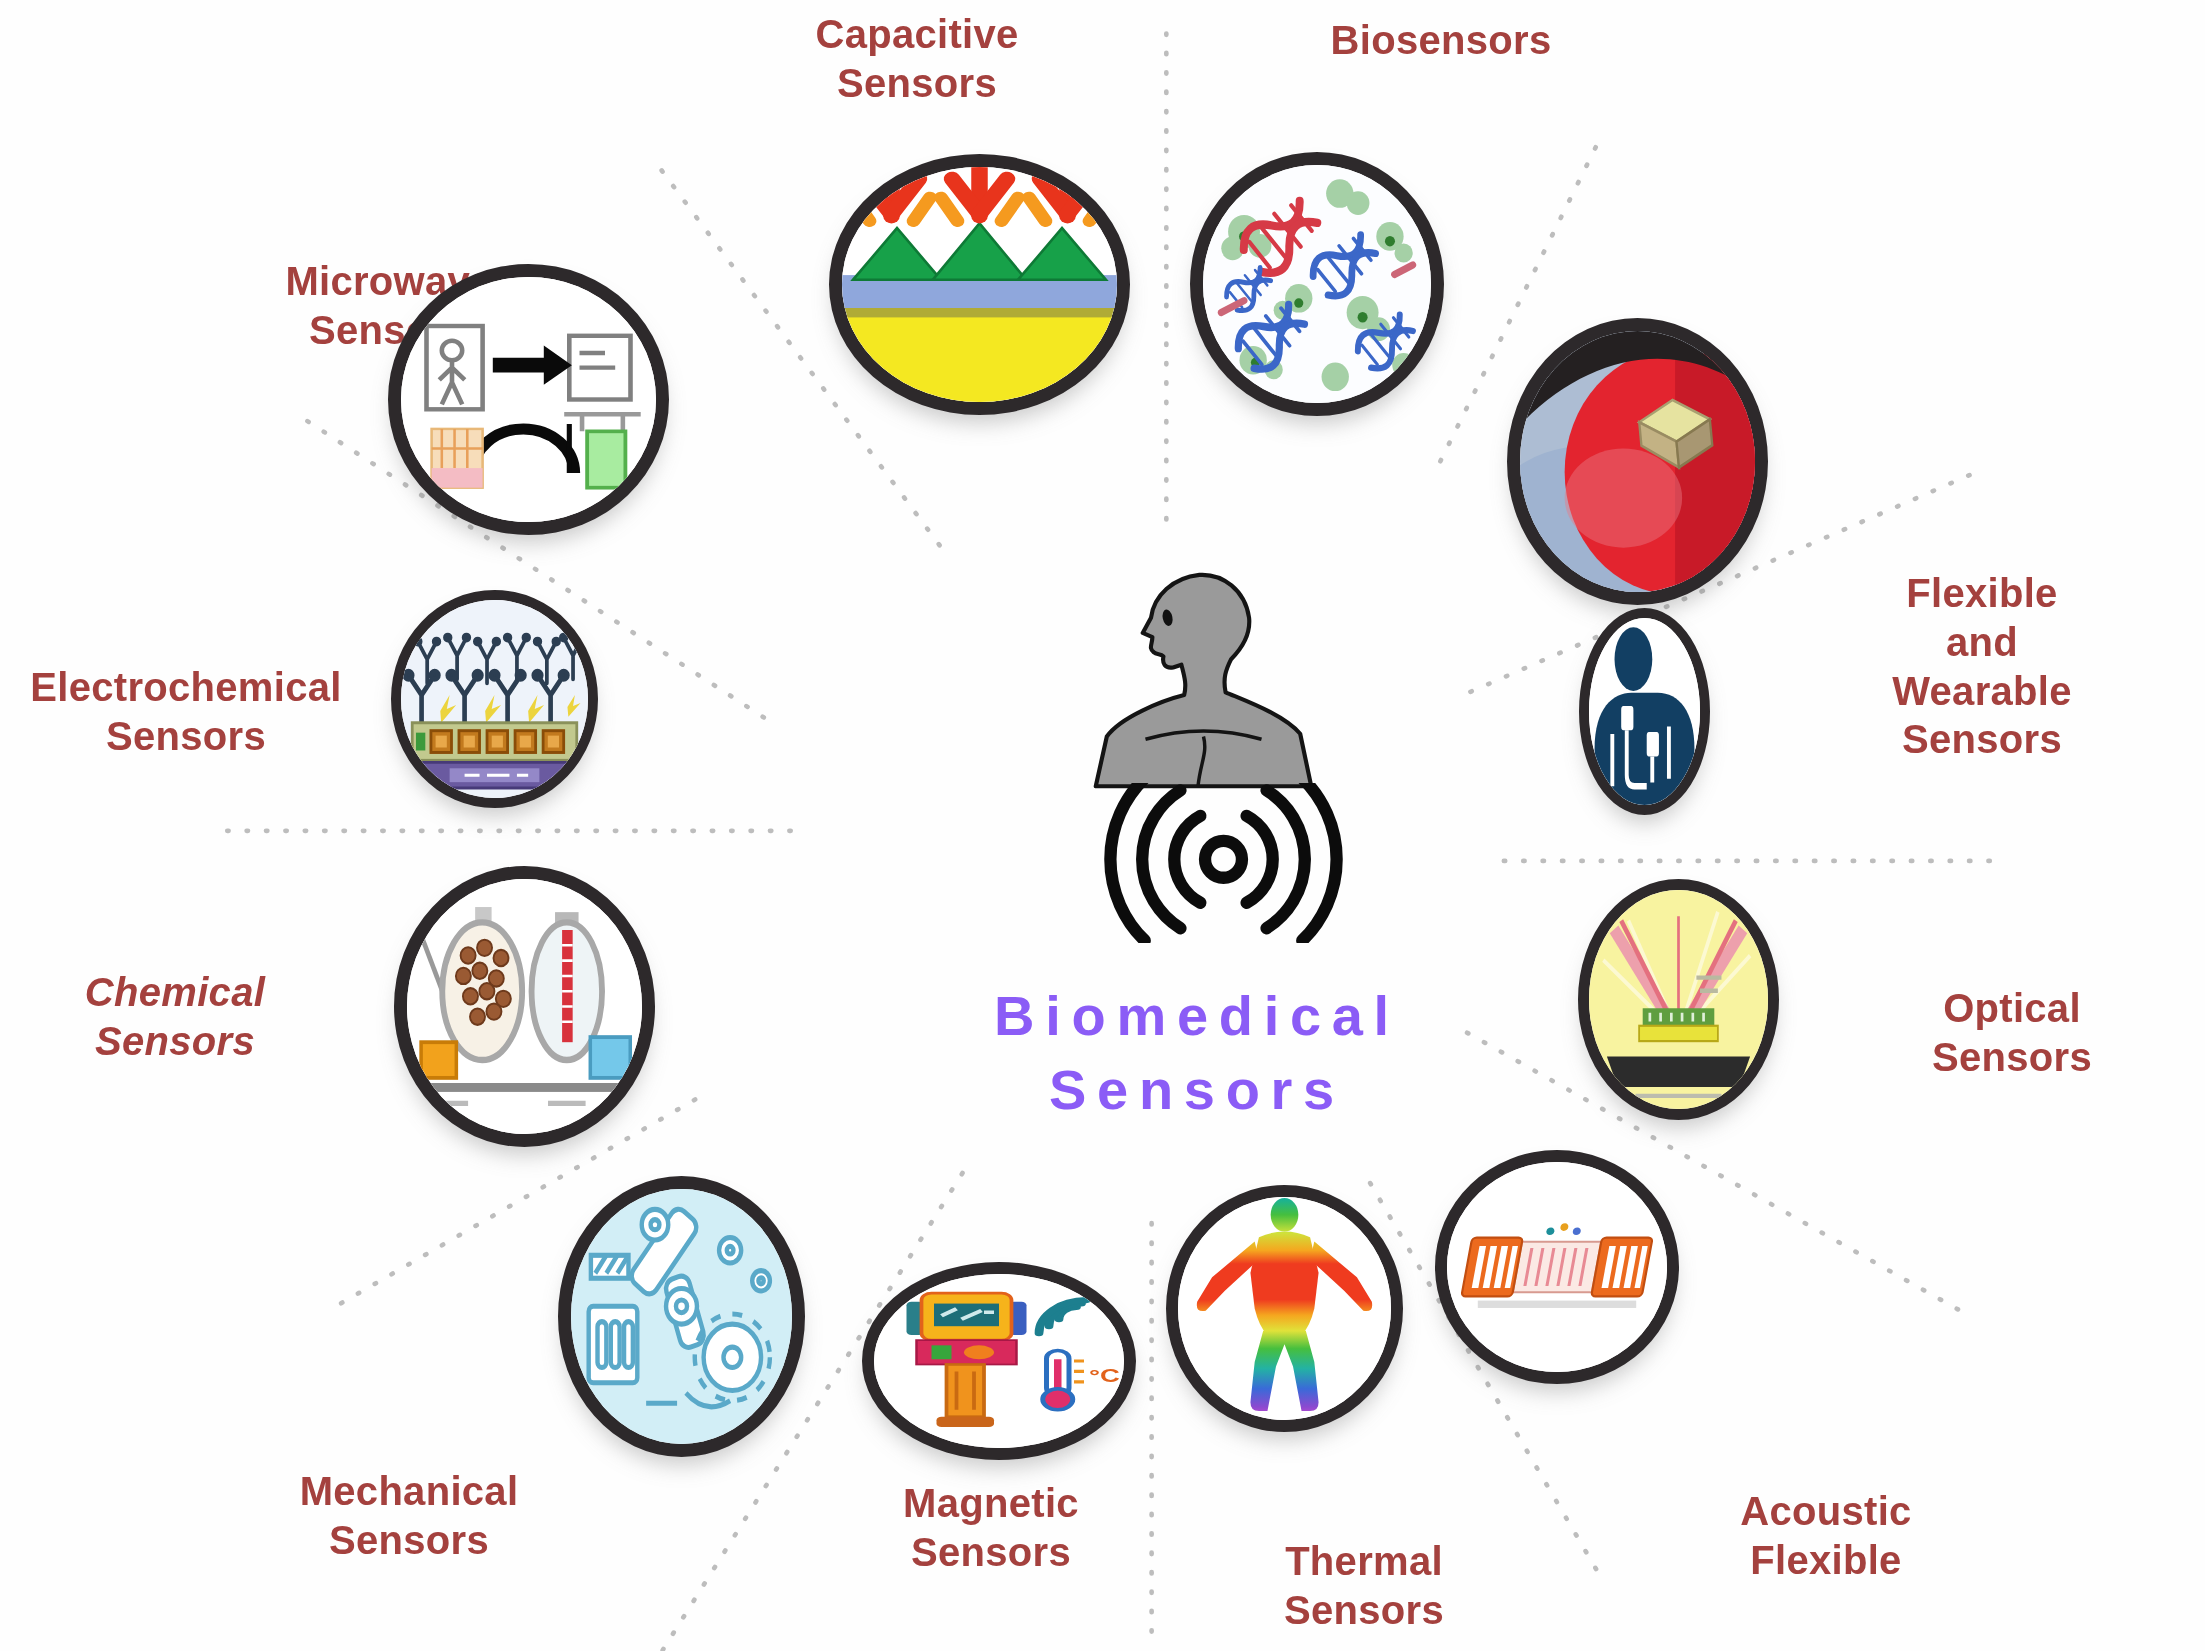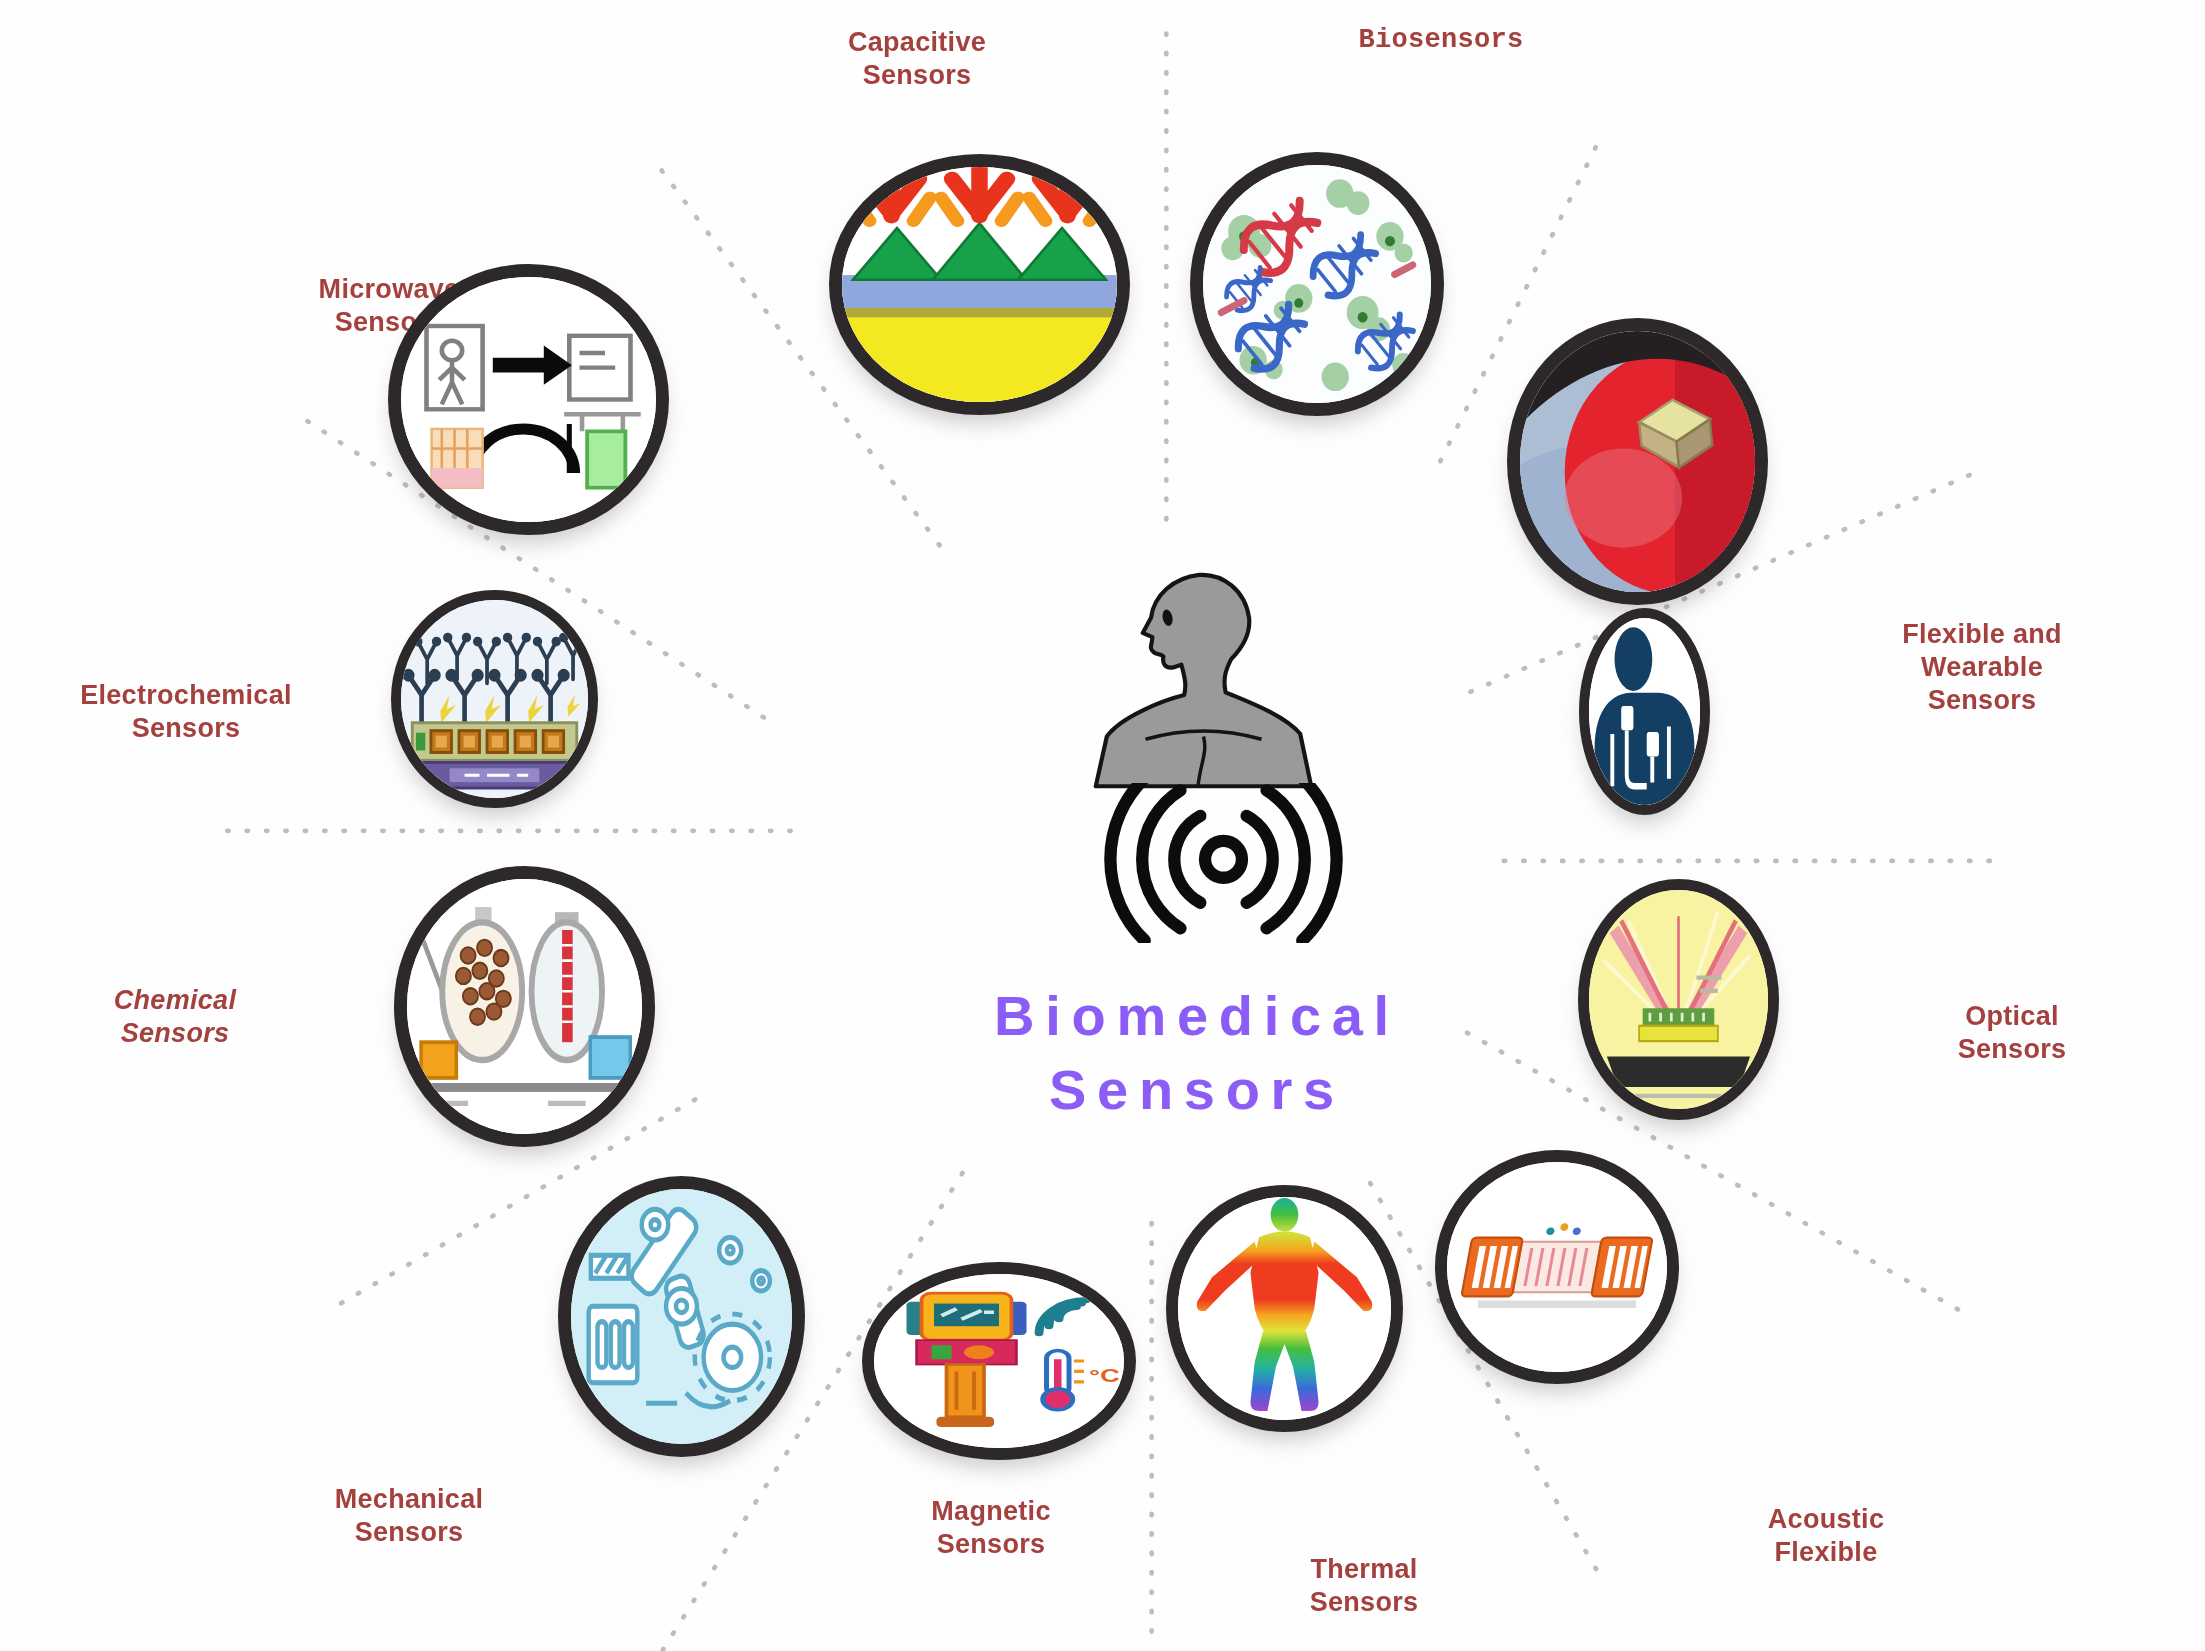--- a/index.html
+++ b/index.html
@@ -18,23 +18,23 @@
   .n-optical{left:1578px;top:879px;width:201px;height:241px;border-width:11.4px;}
   .n-acoustic{left:1435px;top:1150px;width:244px;height:234px;border-width:12px;}
   .n-thermal{left:1166px;top:1185px;width:237px;height:247px;border-width:12px;}
   .n-magnetic{left:862px;top:1262px;width:274px;height:198px;border-width:12px;}
   .n-mechanical{left:558px;top:1176px;width:247px;height:281px;}
   .n-chemical{left:394px;top:866px;width:261px;height:281px;}
   .n-electrochemical{left:391px;top:590px;width:207px;height:218px;border-width:10.7px;}
   .n-microwave{left:388px;top:264px;width:281px;height:271px;}
   
   .lbl{position:absolute;transform:translate(-50%,-50%);color:#a4413e;font-weight:bold;
-       font-size:27px;line-height:1.22;text-align:center;white-space:pre-line;letter-spacing:0.3px;}
+       font-size:40px;line-height:1.22;text-align:center;white-space:pre-line;letter-spacing:0.3px;}
   .l-capacitive{left:917px;top:59px;}
-  .l-biosensors{left:1441px;top:40px;font-family:Liberation Mono, monospace;}
+  .l-biosensors{left:1441px;top:40px;}
   .l-nanotechnology{left:1896px;top:282px;}
   .l-flexible{left:1982px;top:667px;}
   .l-optical{left:2012px;top:1033px;}
   .l-acoustic{left:1826px;top:1536px;}
   .l-thermal{left:1364px;top:1586px;}
   .l-magnetic{left:991px;top:1528px;}
   .l-mechanical{left:409px;top:1516px;}
   .l-chemical{left:175px;top:1017px;font-style:italic;}
   .l-electrochemical{left:186px;top:712px;}
   .l-microwave{left:389px;top:306px;}

